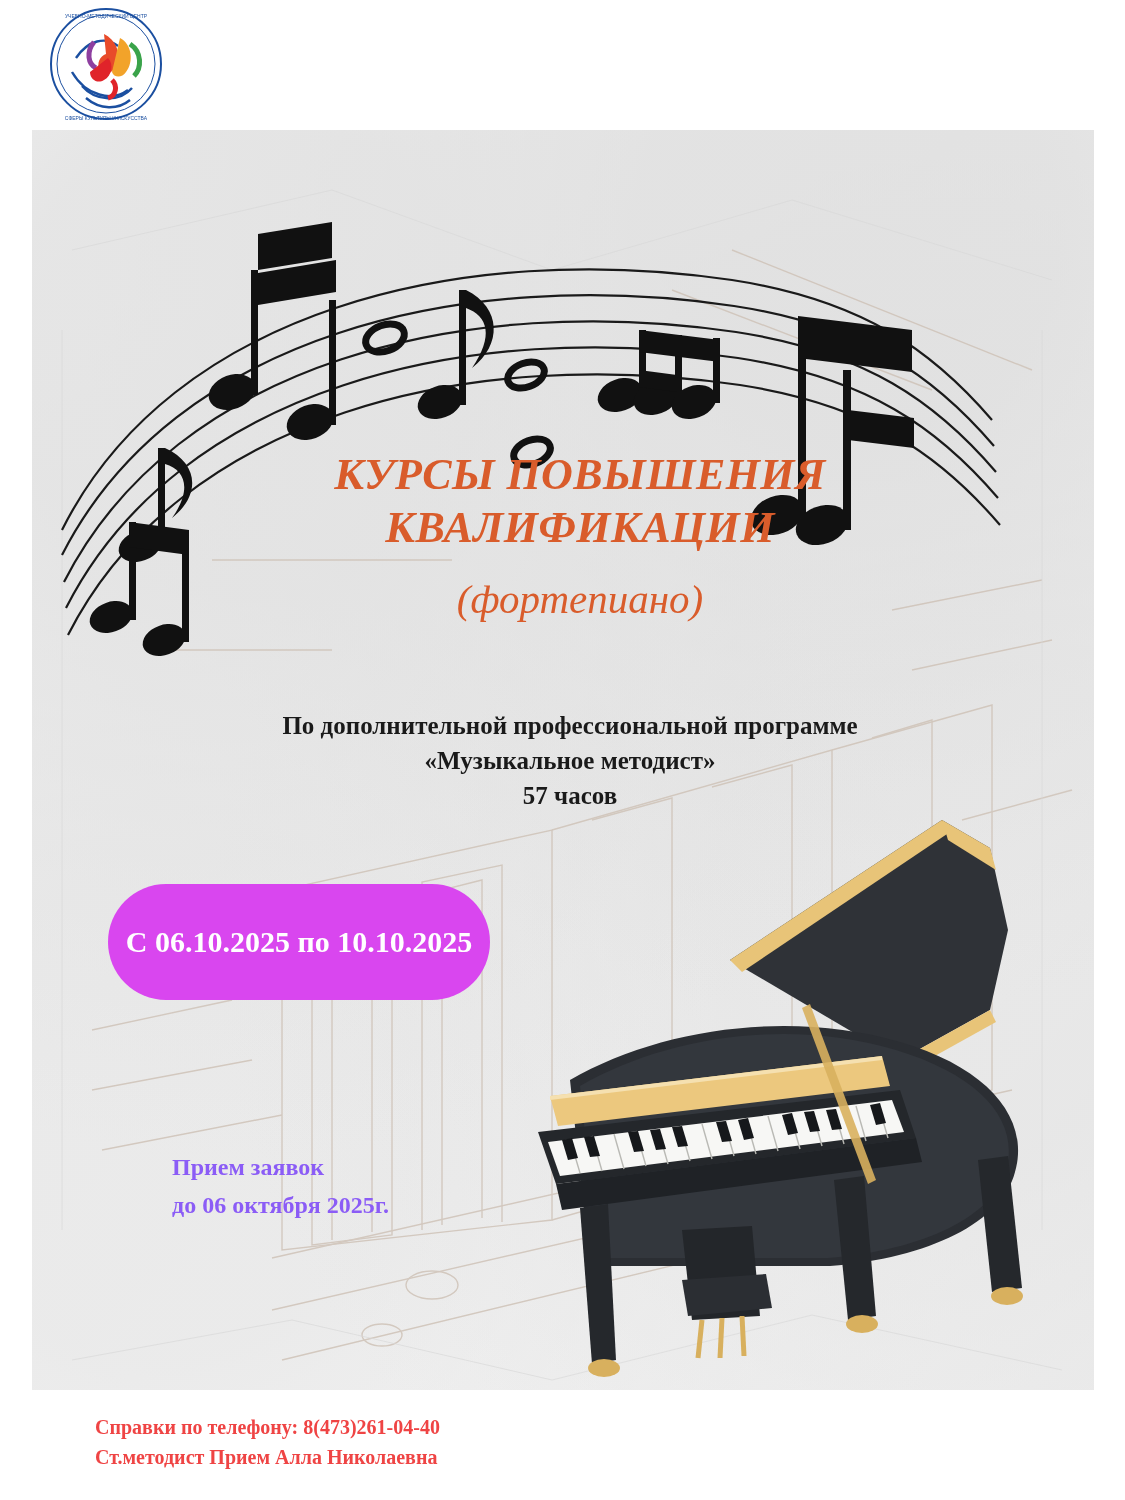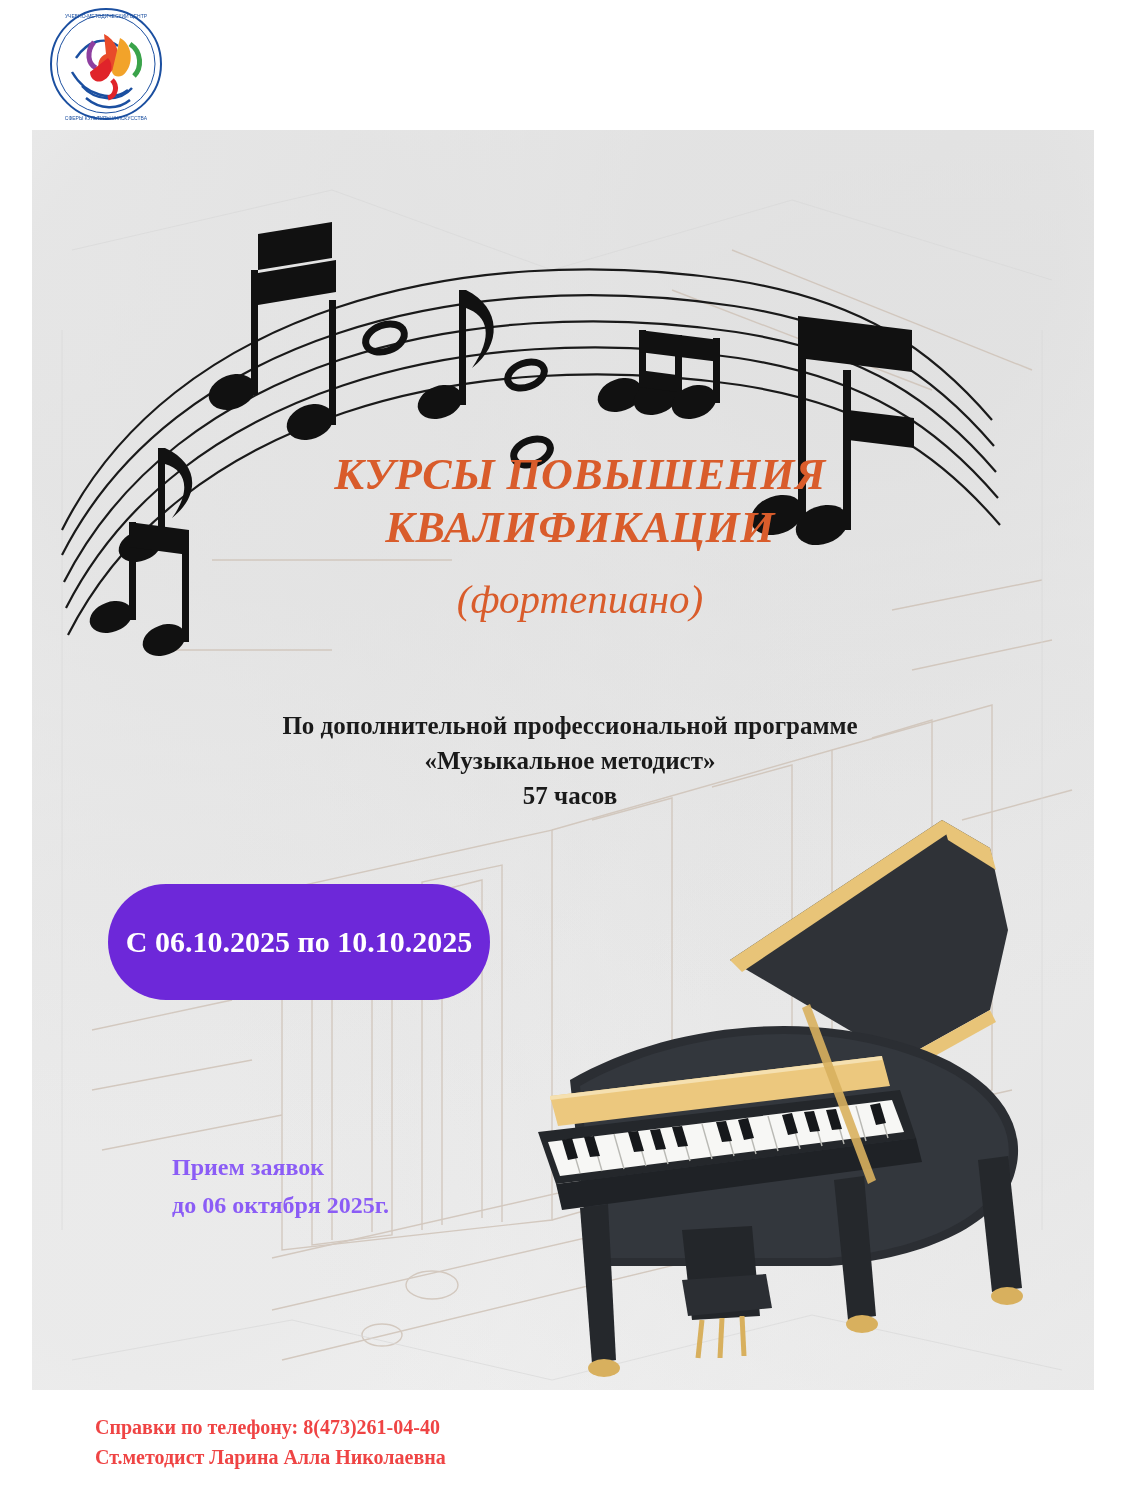--- a/index.html
+++ b/index.html
@@ -110,21 +110,21 @@
   }
 
   
   .date-pill {
     position: absolute;
     left: 108px;
     top: 884px;
     width: 382px;
     height: 116px;
     border-radius: 58px;
-    background: #6d28d9;
+    background: #d946ef;
     color: #ffffff;
     display: flex;
     align-items: center;
     justify-content: center;
     text-align: center;
     font-size: 30px;
     font-weight: bold;
     line-height: 42px;
     z-index: 32;
   }
@@ -384,16 +384,16 @@
     <span>С 06.10.2025 по 10.10.2025</span>
   </div>
 
   <div class="apply-block">
     <div>Прием заявок</div>
     <div>до 06 октября 2025г.</div>
   </div>
 
   <div class="footer">
     <div>Справки по телефону: 8(473)261-04-40</div>
-    <div>Ст.методист Ларина Алла Николаевна</div>
+    <div>Ст.методист Прием Алла Николаевна</div>
   </div>
 
 </div>
 
 </body></html>

